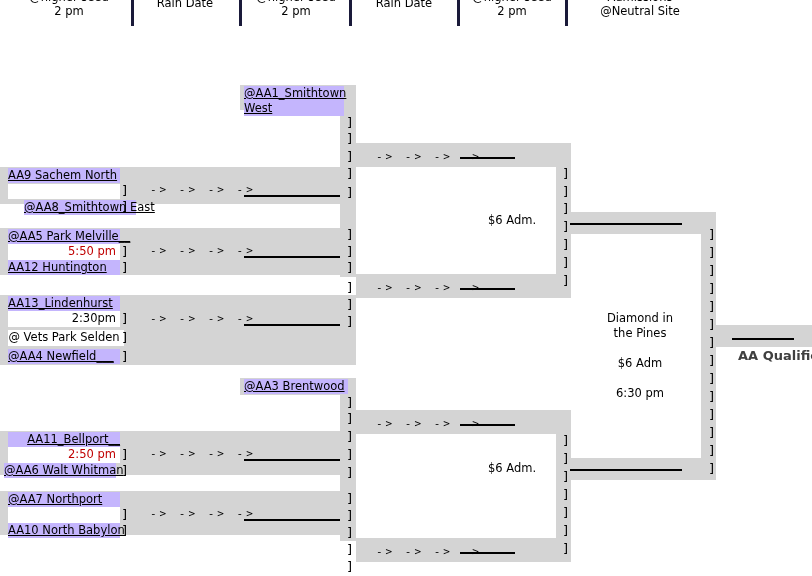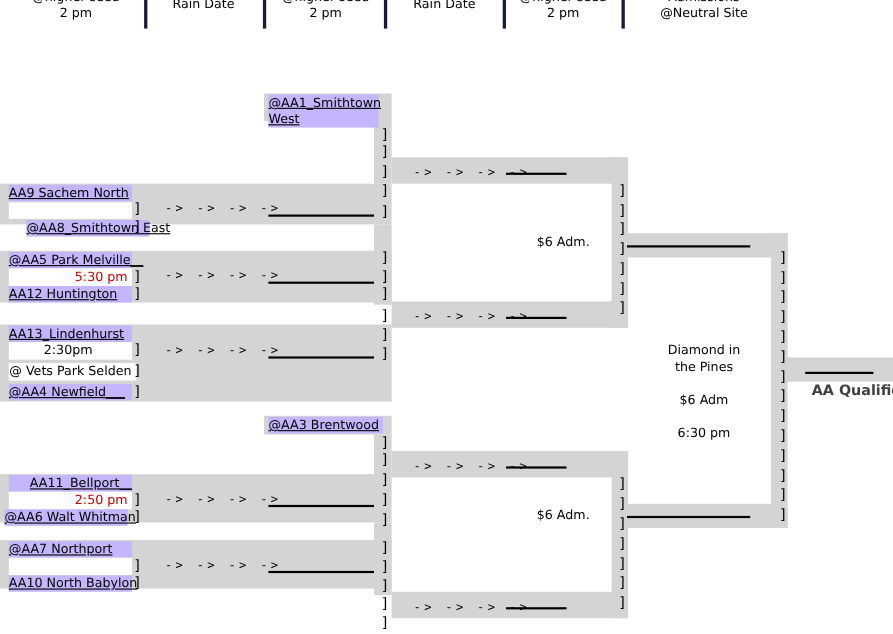--- a/index.html
+++ b/index.html
@@ -41,21 +41,21 @@
     white-space:nowrap;
     overflow:visible;
   }
   .tname{
     text-decoration:underline;
     color:#000;
     font-size:11.5px;
   }
   .tname.two-line{white-space:normal;line-height:14px;}
   .ttime{color:#c00000;text-align:right;font-size:11.5px;}
-  .ttime.blk{color:#000000;text-align:center;}
+  .ttime.blk{color:#000000;}
   .tsite{color:#000;text-align:center;font-size:11.5px;}
 
   
   .brk{
     position:absolute;
     font-family:"DejaVu Sans","Liberation Sans",sans-serif;
     font-size:13px;
     line-height:13px;
     color:#000;
     background:transparent;
@@ -160,21 +160,21 @@
 </div>
 <div class="brk" style="left:122px; top:184px;">]</div>
 <div class="brk" style="left:122px; top:200px;">]</div>
 <div class="arrows" style="left:150px; top:183px;">-&gt; -&gt; -&gt; -&gt;</div>
 <div class="wline" style="left:244px; top:195px; width:96px;"></div>
 
 <div class="slot" style="left:8px; top:229px; width:112px; height:15px;">
   <span class="tname">@AA5 Park Melville__</span>
 </div>
 <div class="slot" style="left:8px; top:244px; width:112px; height:16px; background:#fff;">
-  <div class="ttime" style="width:108px;">5:30 pm</div>
+  <div class="ttime" style="width:108px;">5:50 pm</div>
 </div>
 <div class="slot" style="left:8px; top:260px; width:112px; height:15px;">
   <span class="tname">AA12 Huntington</span>
 </div>
 <div class="brk" style="left:122px; top:245px;">]</div>
 <div class="brk" style="left:122px; top:261px;">]</div>
 <div class="arrows" style="left:150px; top:244px;">-&gt; -&gt; -&gt; -&gt;</div>
 <div class="wline" style="left:244px; top:256px; width:96px;"></div>
 
 <div class="slot" style="left:8px; top:296px; width:112px; height:15px;">

